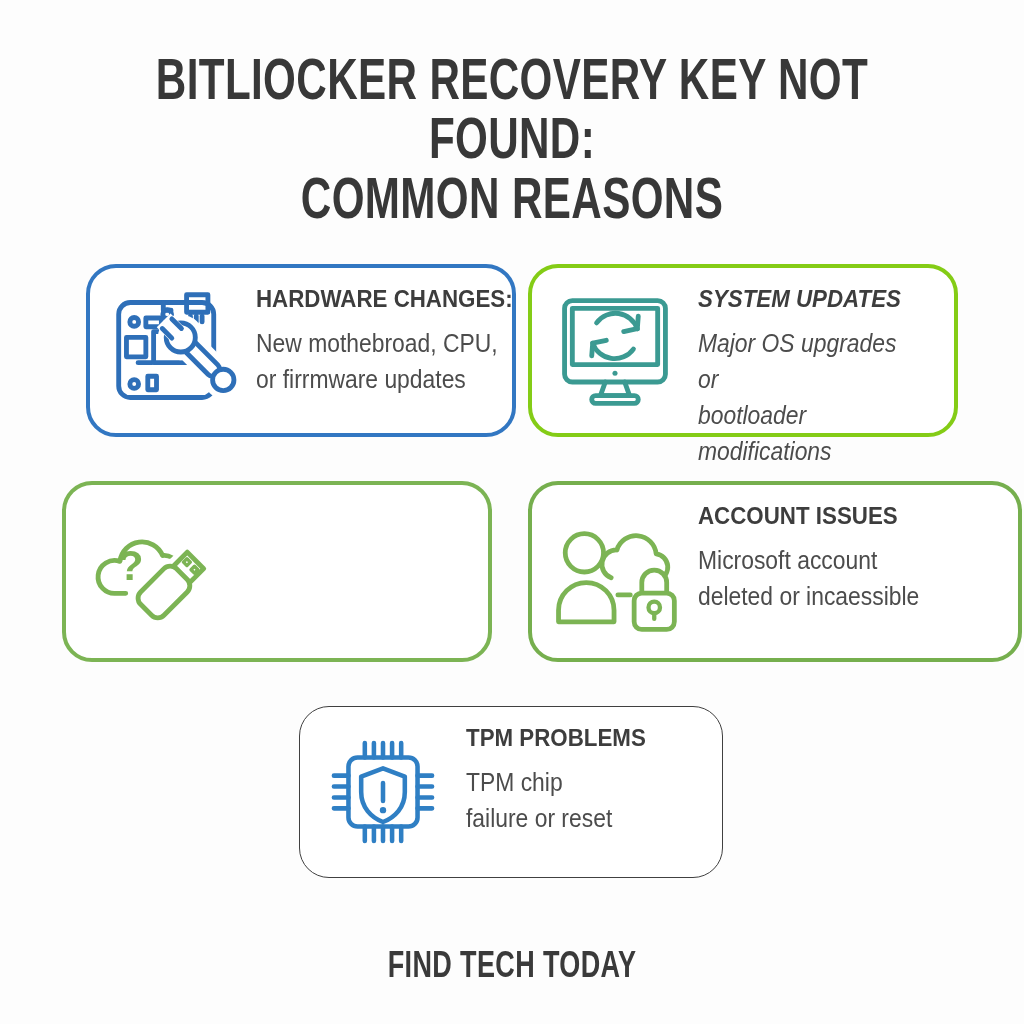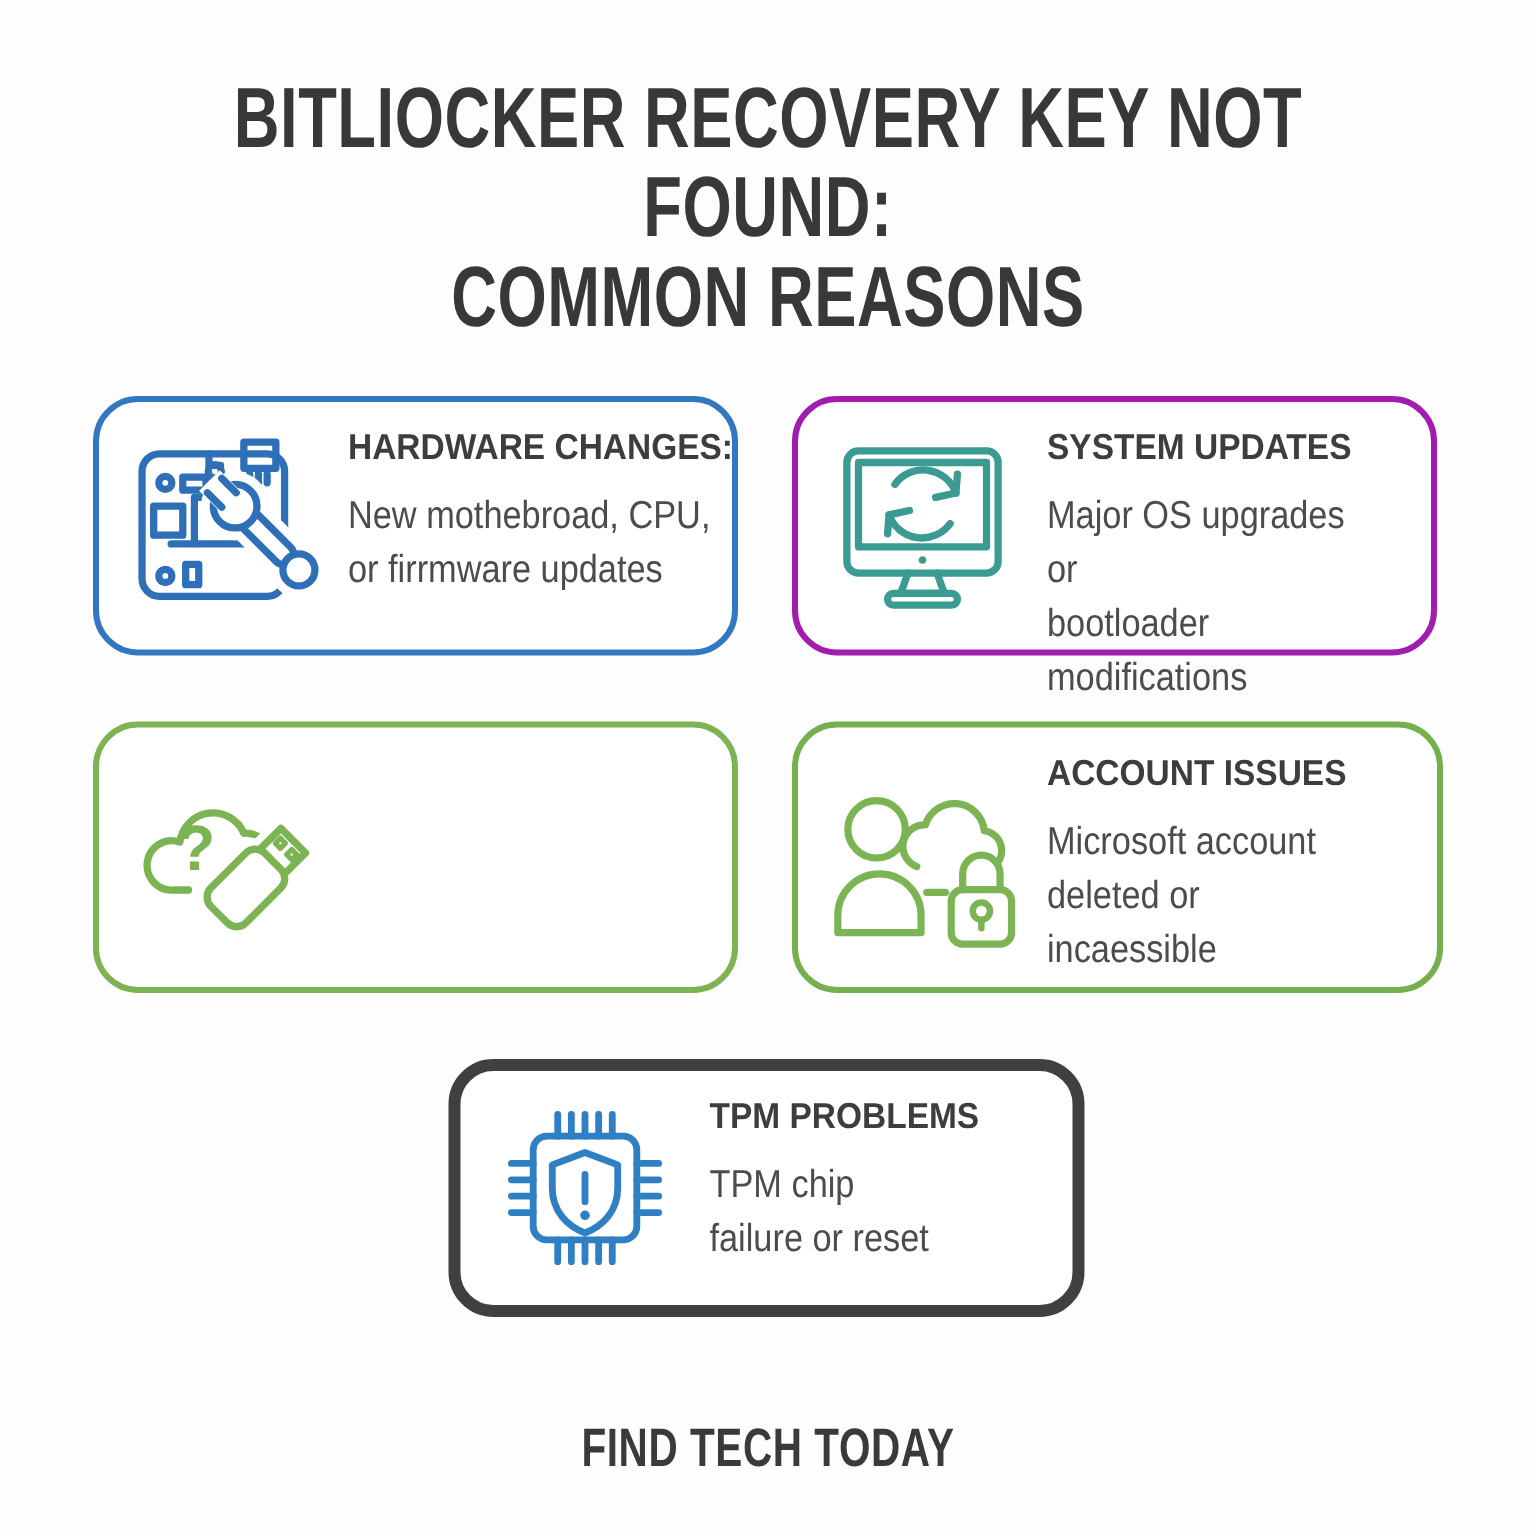--- a/index.html
+++ b/index.html
@@ -9,45 +9,45 @@
   }
   .title{
     position:absolute;top:50px;left:0;width:1024px;text-align:center;
     font-weight:bold;font-size:57px;line-height:1.04;color:#383838;
     transform:scaleX(0.74);transform-origin:50% 0;letter-spacing:0.5px;
   }
   .card{
     position:absolute;background:#ffffff;border-radius:30px;box-sizing:border-box;
     display:flex;align-items:stretch;
   }
-  .card.blue1{border:4px solid #3277c2;}
-  .card.teal {border:4px solid #a21caf;}
+  .card.blue1{border:4px solid #3277c2;margin-left:24px;}
+  .card.teal {border:4px solid #84cc16;font-style:italic;}
   .card.green1{border:4px solid #7cb454;}
   .card.green2{border:4px solid #76af4e;}
-  .card.blue2{border:8px solid #404040;justify-content:center;}
+  .card.blue2{border:1px solid #404040;justify-content:center;}
   .icon-col{flex:0 0 166px;display:flex;align-items:center;justify-content:center;}
   .text-col{flex:1;padding:17px 20px 0 0;}
   .card-heading{
     font-weight:bold;font-size:24px;color:#3d3d3d;
     transform:scaleX(0.93);transform-origin:left top;white-space:nowrap;
   }
   .card-body{
     margin-top:13px;font-size:26px;line-height:1.38;color:#4c4c4c;
     white-space:pre-line;transform:scaleX(0.88);transform-origin:left top;
   }
   .footer{
     position:absolute;top:944px;left:0;width:1024px;text-align:center;
     font-weight:bold;font-size:36px;color:#3a3a3a;
     transform:scaleX(0.75);transform-origin:50% 0;letter-spacing:0.5px;
   }
   svg{display:block;}
   #c1{left:62px;top:264px;width:430px;height:173px;}
   #c2{left:528px;top:264px;width:430px;height:173px;}
   #c3{left:62px;top:481px;width:430px;height:181px;}
-  #c4{left:528px;top:481px;width:434px;height:181px;}
+  #c4{left:528px;top:481px;width:494px;height:181px;}
   #c5{left:299px;top:706px;width:424px;height:172px;}
 </style>
 </head>
 <body>
 
 <div class="title">
   <div>BITLIOCKER RECOVERY KEY NOT FOUND:</div>
   <div>COMMON REASONS</div>
 </div>
 

